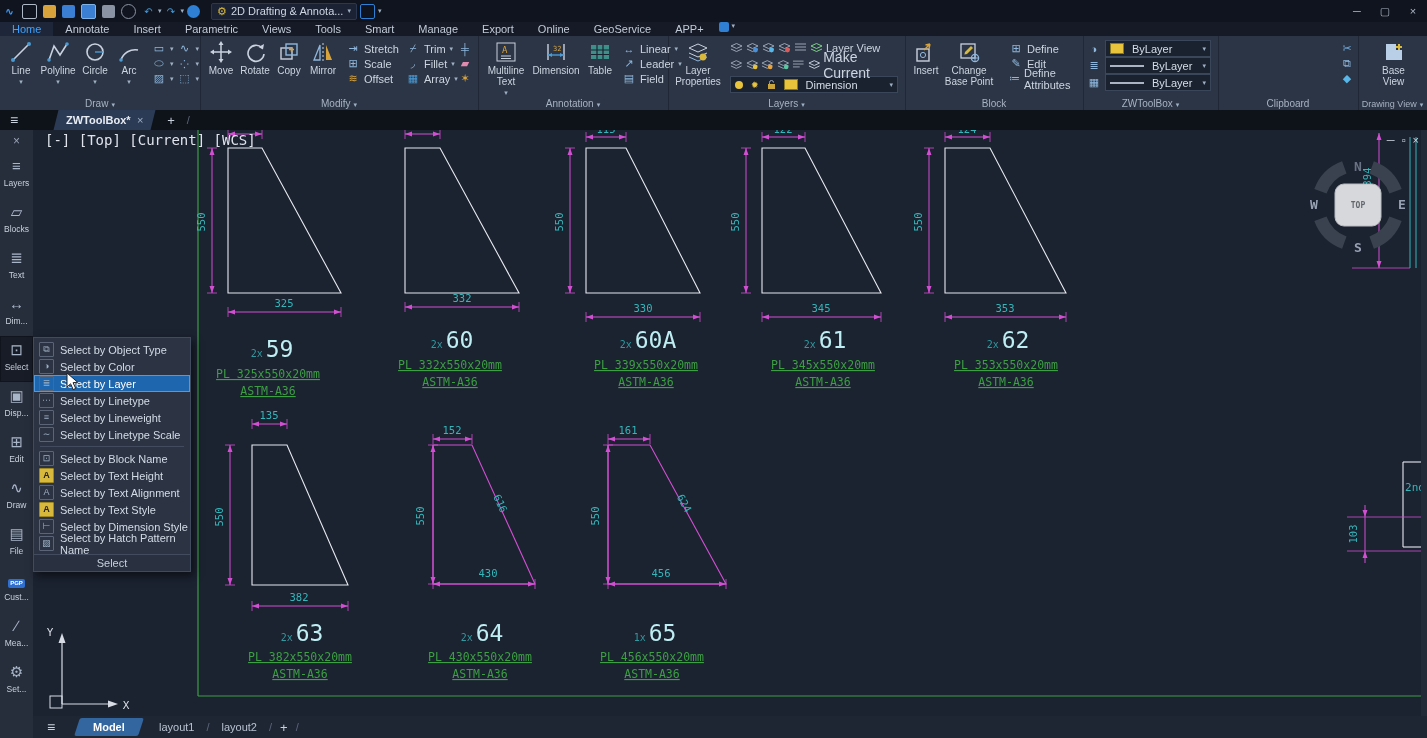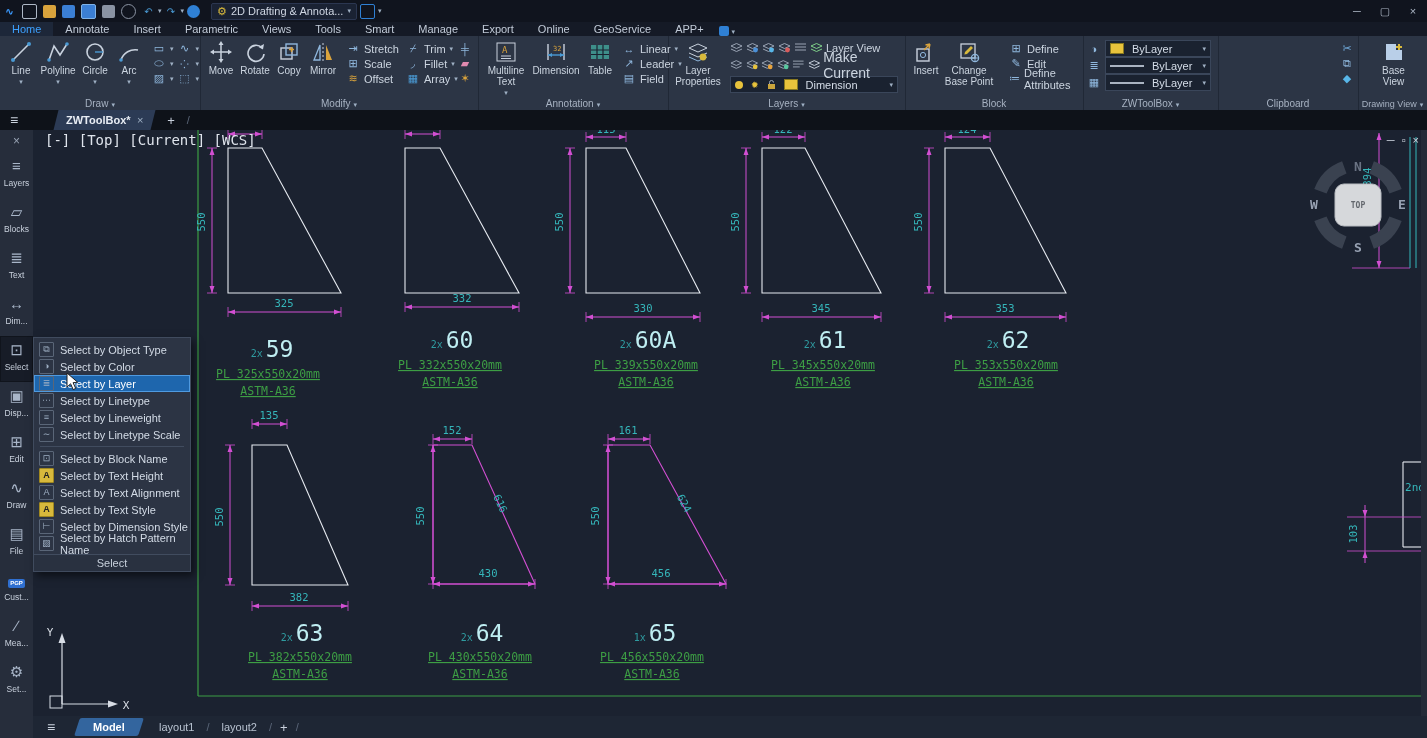--- a/index.html
+++ b/index.html
@@ -11,21 +11,21 @@
   .qicon{display:inline-block;width:13px;height:13px;margin:0 3px;border-radius:2px;text-align:center;
          line-height:13px;font-size:10px;}
   .tb-combo{display:flex;align-items:center;gap:4px;margin-left:8px;padding:1px 5px;background:#1a2233;
             border:1px solid #2b3650;border-radius:2px;color:#cfd6e2;}
   .carat{font-size:7px;color:#9fb0c4;}
   .tb-title{margin-left:70px;color:#cfd6e2;letter-spacing:.2px;}
   .wincontrols{margin-left:auto;display:flex;}
   .wincontrols span{width:28px;text-align:center;color:#aeb8c6;font-size:11px;line-height:22px;}
   
   .menubar{position:absolute;left:0;top:22px;width:1427px;height:14px;background:#151a26;z-index:6;
-           display:flex;align-items:flex-end;font-size:11px;color:#c2cbd8;}
+           display:flex;align-items:flex-start;font-size:11px;color:#c2cbd8;}
   .menubar .mi{padding:0 12px;line-height:14px;}
   .menubar .mi.active{color:#3da1ff;background:#1d2739;}
   
   .ribbon{position:absolute;left:0;top:36px;width:1427px;height:74px;background:#2c3545;z-index:6;}
   .panel{position:absolute;top:0;height:74px;border-right:1px solid #202836;}
   .plabel{position:absolute;bottom:1px;left:0;right:0;text-align:center;font-size:10px;color:#a7b2c2;}
   .plabel .carat{margin-left:3px;}
   .bigrow{display:flex;padding:2px 2px 0 4px;}
   .bigbtn{display:flex;flex-direction:column;align-items:center;width:34px;font-size:10px;color:#ccd5e0;
           padding-top:2px;text-align:center;line-height:11px;}

